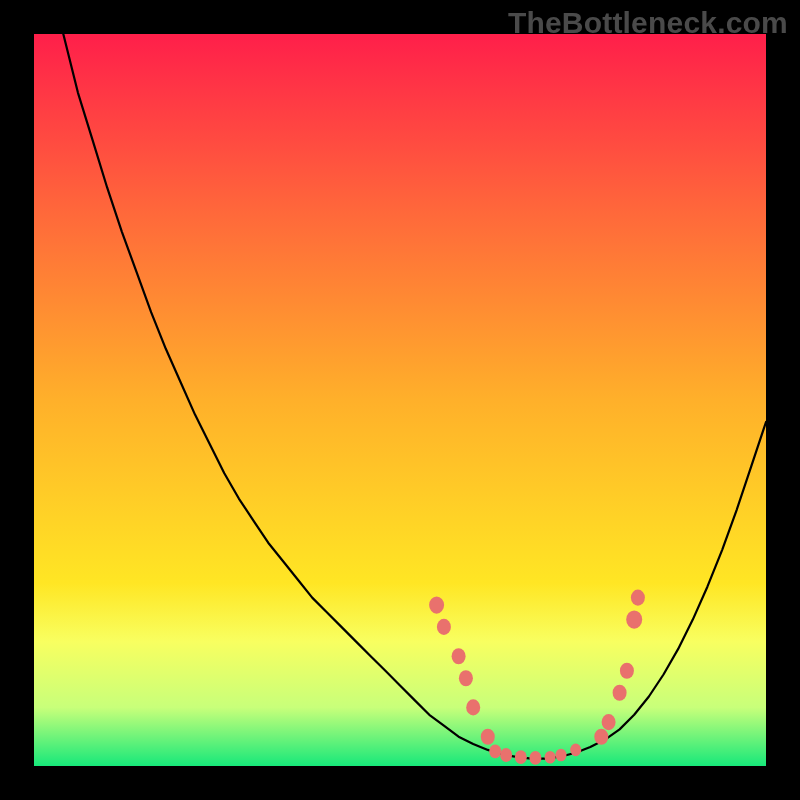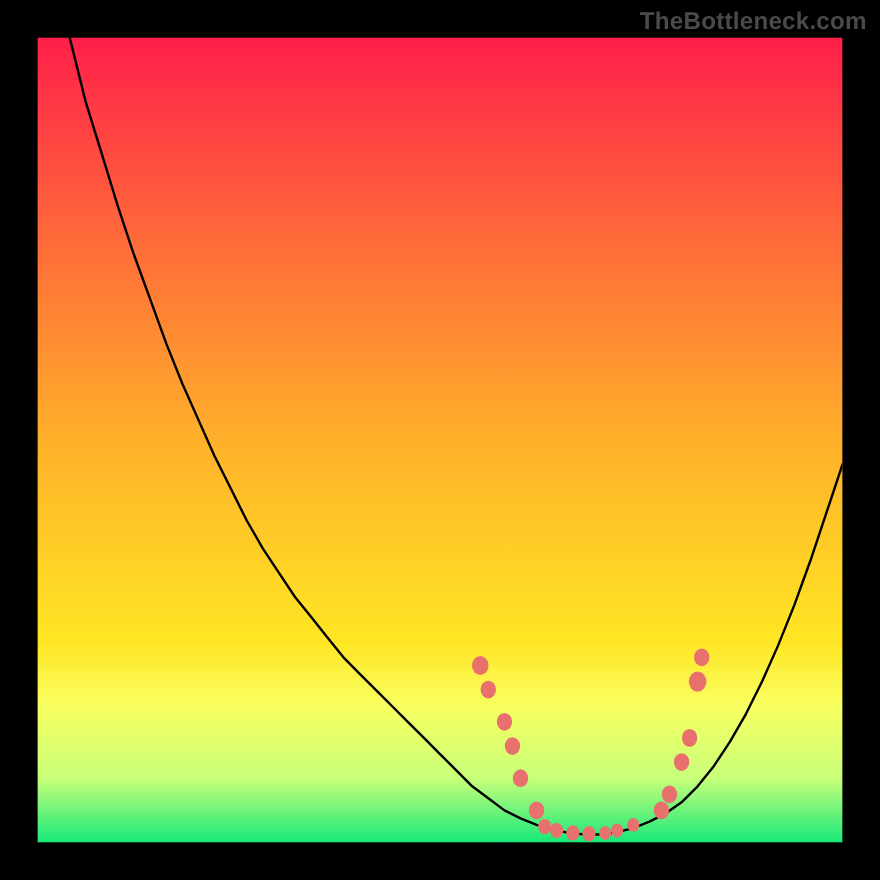--- a/index.html
+++ b/index.html
@@ -31,21 +31,21 @@
       var(--c4) 83%,
       var(--c5) 92%,
       var(--c6) 100%
     );
   }
   .watermark {
     position: absolute;
     top: 6px;
     right: 12px;
     color: #4a4a4a;
-    font-size: 22px;
+    font-size: 30px;
     font-weight: 600;
     letter-spacing: 0.2px;
     user-select: none;
   }
   svg.plot {
     position: absolute;
     inset: 0;
   }
   .curve {
     fill: none;

